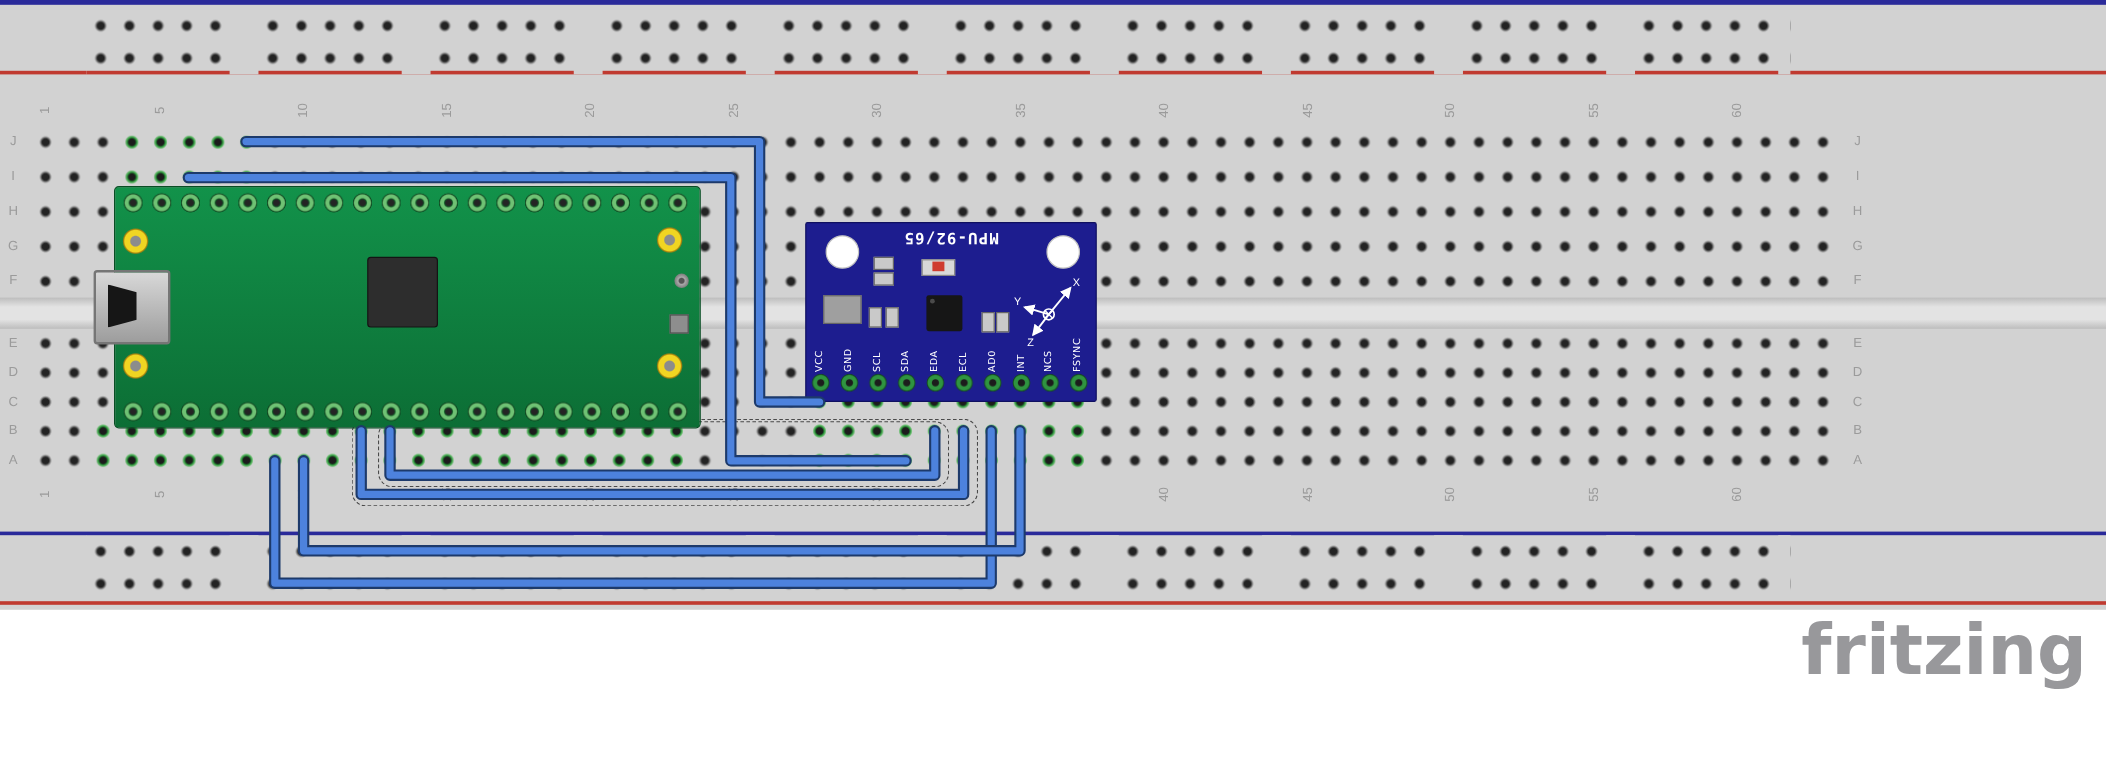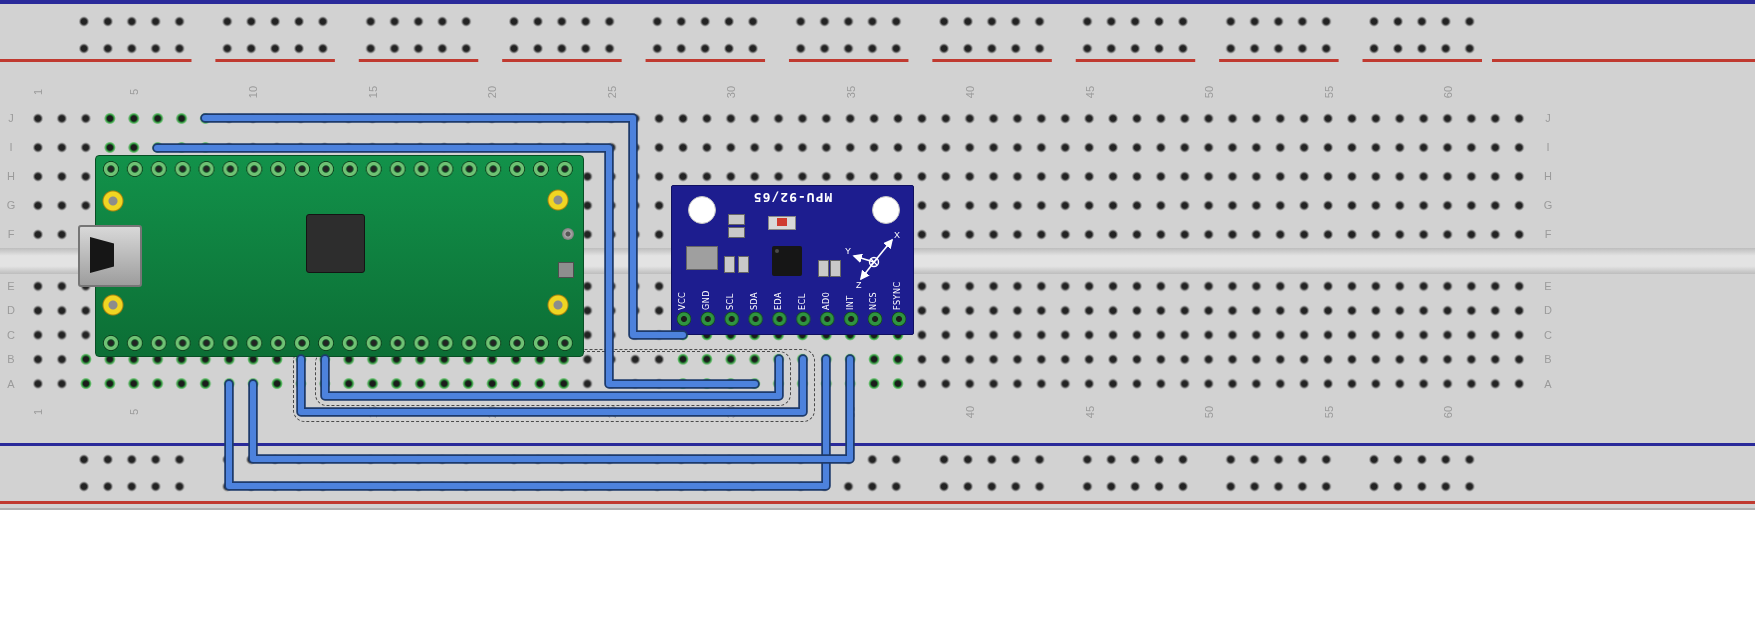--- a/index.html
+++ b/index.html
@@ -212,13 +212,16 @@
         <polyline points="301,359 301,412 803,412 803,359" fill="none" stroke="#4d82dd" stroke-width="6" stroke-linecap="round" stroke-linejoin="round"></polyline>
         <polyline points="325,359 325,396 779,396 779,359" fill="none" stroke="#1d3a6b" stroke-width="9.5" stroke-linecap="round" stroke-linejoin="round"></polyline>
         <polyline points="325,359 325,396 779,396 779,359" fill="none" stroke="#4d82dd" stroke-width="6" stroke-linecap="round" stroke-linejoin="round"></polyline>
         <polyline points="229,384 229,486 826,486 826,359" fill="none" stroke="#1d3a6b" stroke-width="9.5" stroke-linecap="round" stroke-linejoin="round"></polyline>
         <polyline points="229,384 229,486 826,486 826,359" fill="none" stroke="#4d82dd" stroke-width="6" stroke-linecap="round" stroke-linejoin="round"></polyline>
         <polyline points="253,384 253,459 850,459 850,359" fill="none" stroke="#1d3a6b" stroke-width="9.5" stroke-linecap="round" stroke-linejoin="round"></polyline>
         <polyline points="253,384 253,459 850,459 850,359" fill="none" stroke="#4d82dd" stroke-width="6" stroke-linecap="round" stroke-linejoin="round"></polyline>
       </svg>
   </div>
 
+  <div class="footer">
+    <div class="fritzing-logo">fritzing</div>
+  </div>
 </div>
 
 </body></html>

